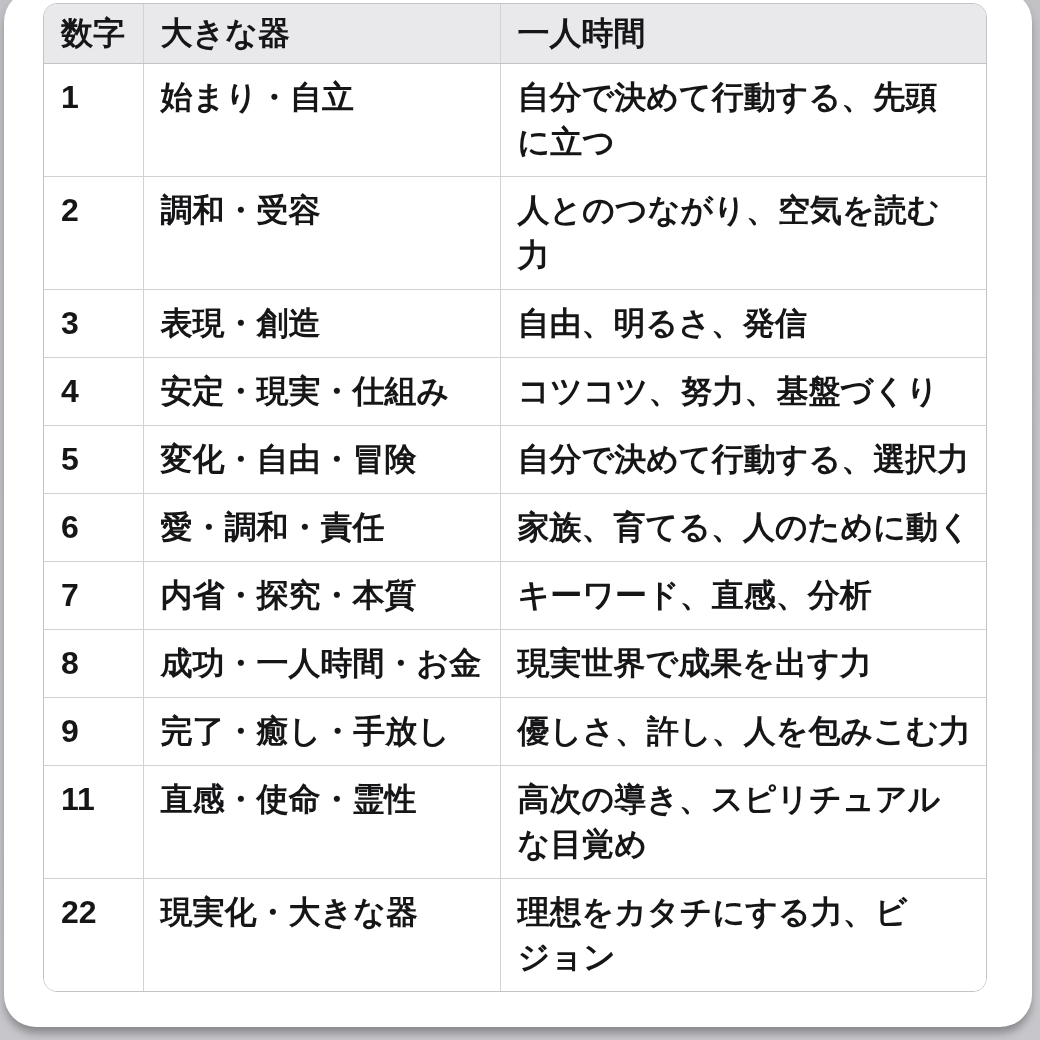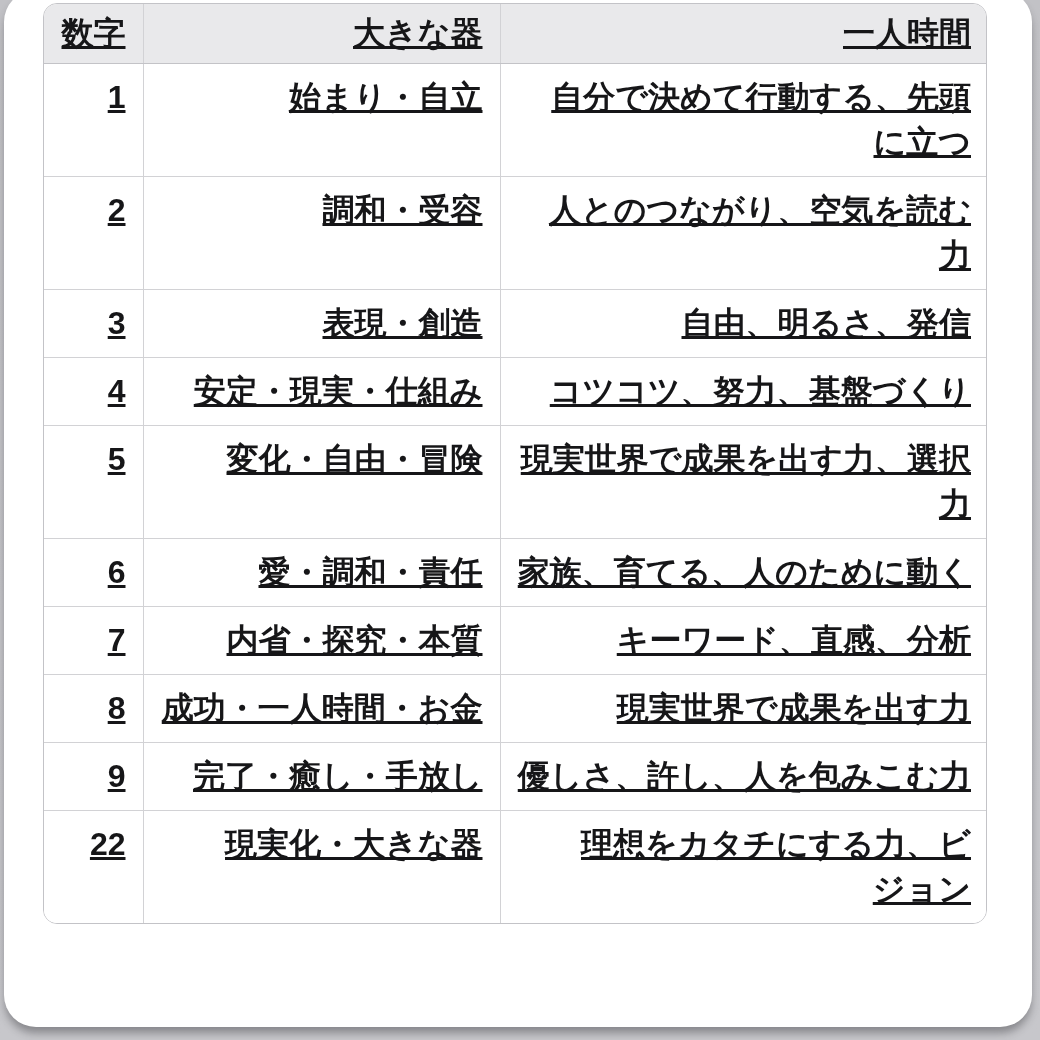--- a/index.html
+++ b/index.html
@@ -37,25 +37,24 @@
     border-collapse:collapse;
     table-layout:fixed;
   }
   col.c-number{width:99px;}
   col.c-keyword{width:357px;}
   col.c-meaning{width:488px;}
   th,td{
     font-size:32px;
     font-weight:700;
     color:var(--text);
-    text-align:right;
+    text-align:left;
     vertical-align:top;
     line-height:45px;
     letter-spacing:0;
-    text-decoration:underline;
   }
   thead th{
     background:var(--header_bg);
     padding:7px 17px;
     border-bottom:1.5px solid var(--border_outer);
   }
   tbody td{
     padding:11px 17px;
     background:var(--card_bg);
     white-space:pre-line;
@@ -104,21 +103,21 @@
     <td>自由、明るさ、発信</td>
   </tr>
           <tr>
     <td>4</td>
     <td>安定・現実・仕組み</td>
     <td>コツコツ、努力、基盤づくり</td>
   </tr>
           <tr>
     <td>5</td>
     <td>変化・自由・冒険</td>
-    <td>現実世界で成果を出す力、選択力</td>
+    <td>自分で決めて行動する、選択力</td>
   </tr>
           <tr>
     <td>6</td>
     <td>愛・調和・責任</td>
     <td>家族、育てる、人のために動く</td>
   </tr>
           <tr>
     <td>7</td>
     <td>内省・探究・本質</td>
     <td>キーワード、直感、分析</td>
@@ -127,20 +126,26 @@
     <td>8</td>
     <td>成功・一人時間・お金</td>
     <td>現実世界で成果を出す力</td>
   </tr>
           <tr>
     <td>9</td>
     <td>完了・癒し・手放し</td>
     <td>優しさ、許し、人を包みこむ力</td>
   </tr>
           <tr>
+    <td>11</td>
+    <td>直感・使命・霊性</td>
+    <td>高次の導き、スピリチュアル
+な目覚め</td>
+  </tr>
+          <tr>
     <td>22</td>
     <td>現実化・大きな器</td>
     <td>理想をカタチにする力、ビ
 ジョン</td>
   </tr>
         </tbody>
     </table>
   </div>
 </div>
 

